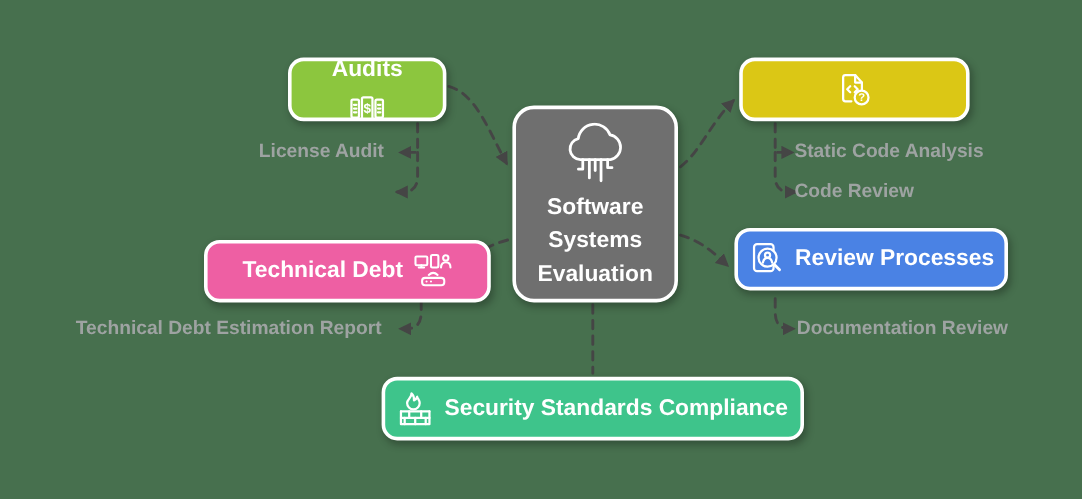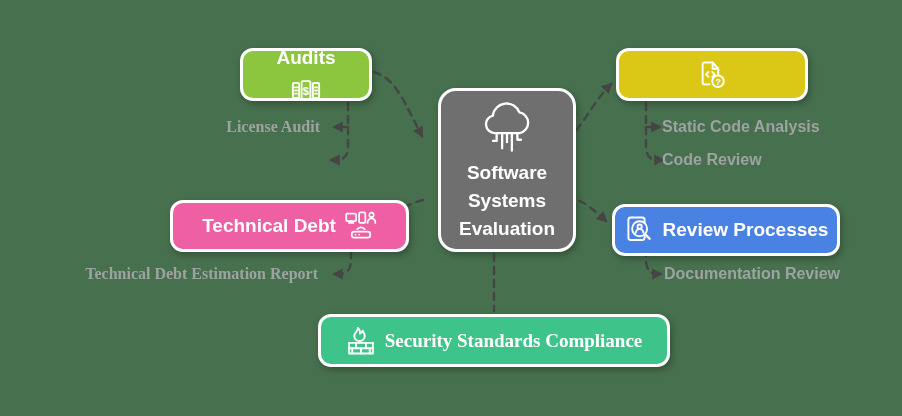--- a/index.html
+++ b/index.html
@@ -12,33 +12,33 @@
     position:absolute;z-index:2;box-sizing:border-box;
     display:flex;align-items:center;justify-content:center;gap:9px;
     border:3px solid #fff;border-radius:13px;
     box-shadow:2px 3px 6px rgba(25,38,28,.4);
     color:#fff;font-weight:bold;font-size:19px;white-space:nowrap;
   }
   .node svg{flex:0 0 auto;display:block;}
   .node-audits{left:240px;top:48px;width:132px;height:53px;background:#8CC63E;flex-direction:column;}
   .node-code{left:616px;top:48px;width:192px;height:53px;background:#DBC715;}
   .node-techdebt{left:170px;top:200px;width:239px;height:52px;background:#EE5FA3;}
-  .node-review{left:612px;top:204px;width:228px;height:52px;background:#4A82E4;}
-  .node-security{left:318px;top:314px;width:352px;height:53px;background:#3EC48B;font-family:Liberation Serif, serif;}
+  .node-review{left:612px;top:190px;width:228px;height:52px;background:#4A82E4;}
+  .node-security{left:318px;top:314px;width:352px;height:53px;background:#3EC48B;}
   .node-central{
-    left:438px;top:88px;width:138px;height:164px;background:#6F6F6F;
+    left:427px;top:88px;width:138px;height:164px;background:#6F6F6F;
     flex-direction:column;gap:3px;border-radius:18px;font-size:19px;
     line-height:1.3;text-align:center;padding-top:4px;
   }
   .node-central .line{display:block;}
   .child-label{
     position:absolute;z-index:2;color:#9EA3A2;font-weight:bold;
     font-size:16px;line-height:20px;white-space:nowrap;
   }
-  .align-right{text-align:right;font-family:Liberation Serif, serif;}
+  .align-right{text-align:right;}
   .lbl-license{left:90px;top:117px;width:230px;}
   .lbl-package{left:60px;top:150px;width:260px;}
   .lbl-static{left:662px;top:117px;}
   .lbl-codereview{left:662px;top:150px;}
   .lbl-tder{left:18px;top:264px;width:300px;}
   .lbl-docreview{left:664px;top:264px;}
   svg text{font-family:"Liberation Sans",sans-serif;}
 </style>
 </head>
 <body>

